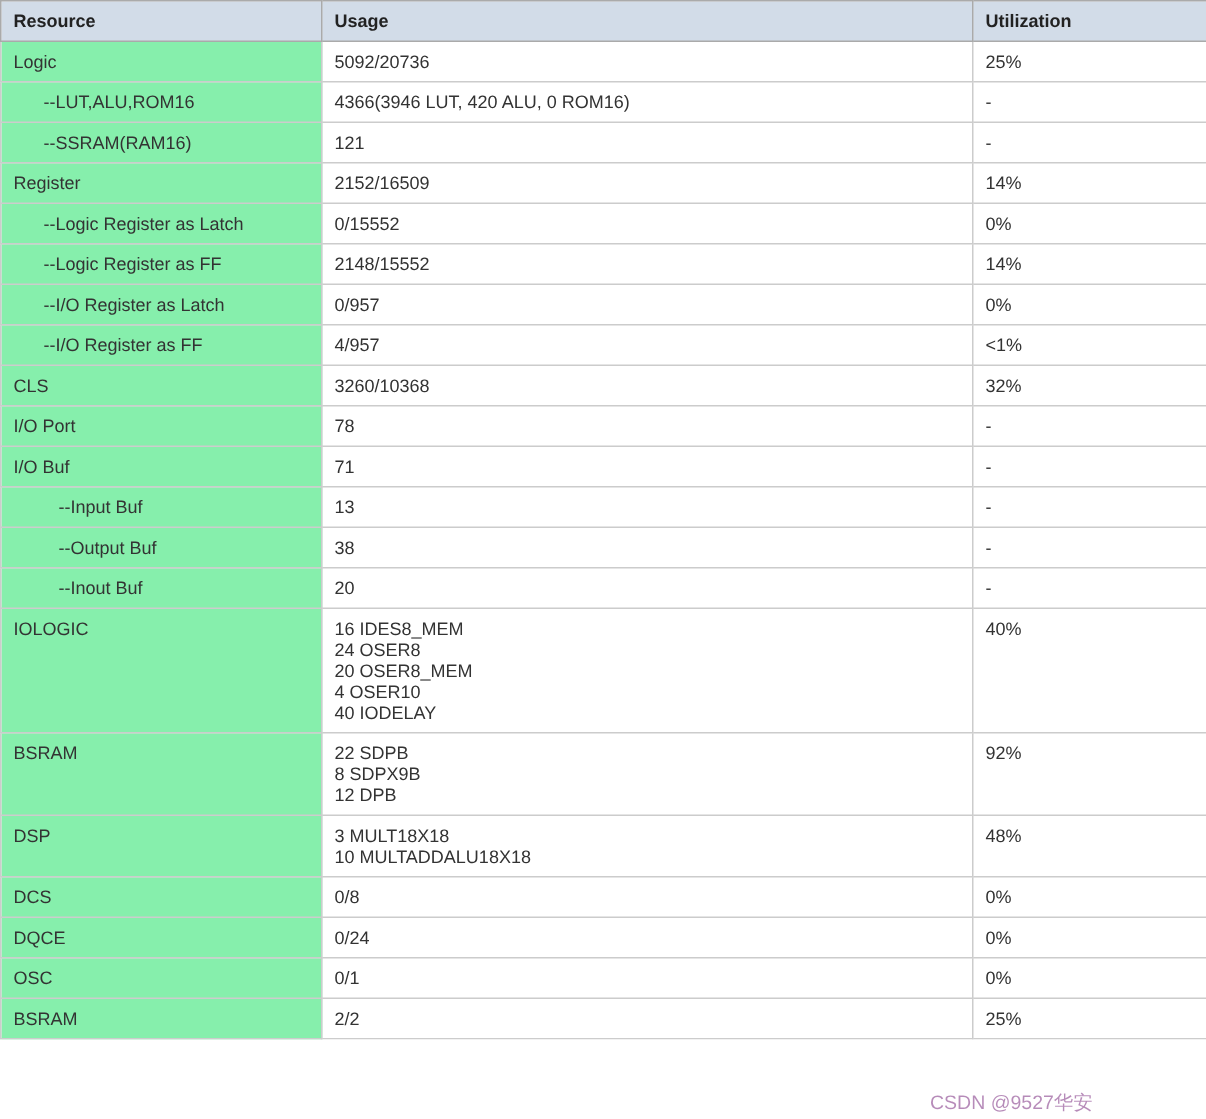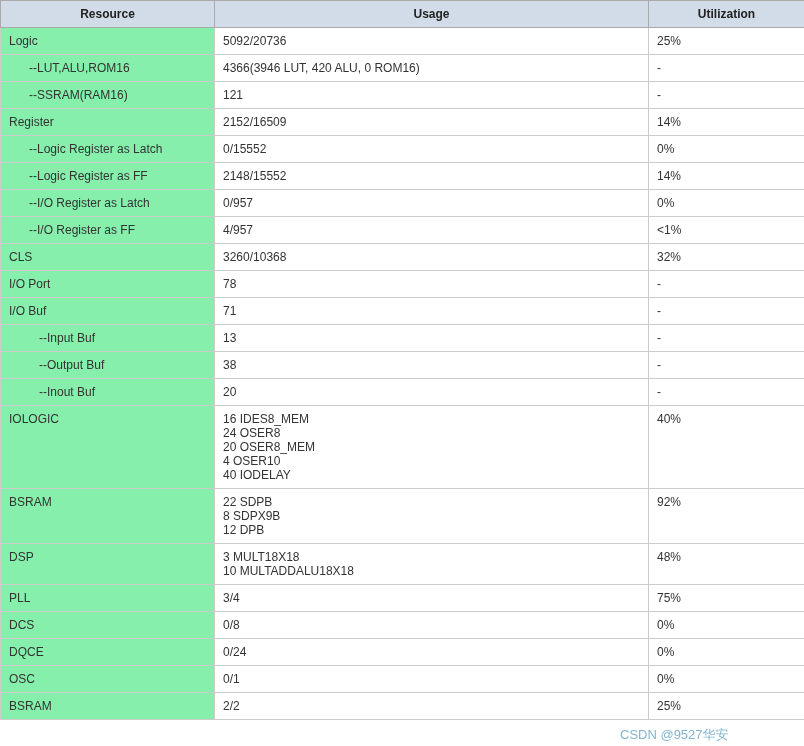--- a/index.html
+++ b/index.html
@@ -1,26 +1,26 @@
 <!DOCTYPE html>
 <html><head>
   <meta charset="utf-8">
   <style>
     * { box-sizing: border-box; margin: 0; padding: 0; }
     body { font-family: Verdana, Arial, sans-serif; font-size: 12px; color: #333; background: #fff; }
     table { border-collapse: collapse; width: 804px; table-layout: fixed; }
-    th { background: #d2dce8; text-align: center; padding: 6px 8px; border: 1px solid #aaa; font-weight: bold; color: #222; }
+    th { background: #d2dce8; text-align: left; padding: 6px 8px; border: 1px solid #aaa; font-weight: bold; color: #222; }
     td { padding: 6px 8px; border: 1px solid #ccc; vertical-align: top; background: #fff; }
     td:first-child { background: #86efac; }
     col.c-res { width: 214px; }
     col.c-use { width: 434px; }
     col.c-util { width: 156px; }
     .indent1 { padding-left: 20px; display: inline-block; }
     .indent2 { padding-left: 30px; display: inline-block; }
-    .watermark { position: absolute; color: #0369a1; font-size: 13px; pointer-events: none; opacity: 0.5; }
+    .watermark { position: absolute; color: #701a75; font-size: 13px; pointer-events: none; opacity: 0.5; }
   </style>
 </head>
 <body>
 
 <table>
   <colgroup>
     <col class="c-res">
       <col class="c-use">
       <col class="c-util">
   </colgroup>
@@ -111,25 +111,20 @@
         <td><span>BSRAM</span></td>
         <td>22 SDPB<br>8 SDPX9B<br>12 DPB</td>
         <td>92%</td>
       </tr>
       <tr>
         <td><span>DSP</span></td>
         <td>3 MULT18X18<br>10 MULTADDALU18X18</td>
         <td>48%</td>
       </tr>
       <tr>
-        <td><span>PLL</span></td>
-        <td>3/4</td>
-        <td>75%</td>
-      </tr>
-      <tr>
         <td><span>DCS</span></td>
         <td>0/8</td>
         <td>0%</td>
       </tr>
       <tr>
         <td><span>DQCE</span></td>
         <td>0/24</td>
         <td>0%</td>
       </tr>
       <tr>

